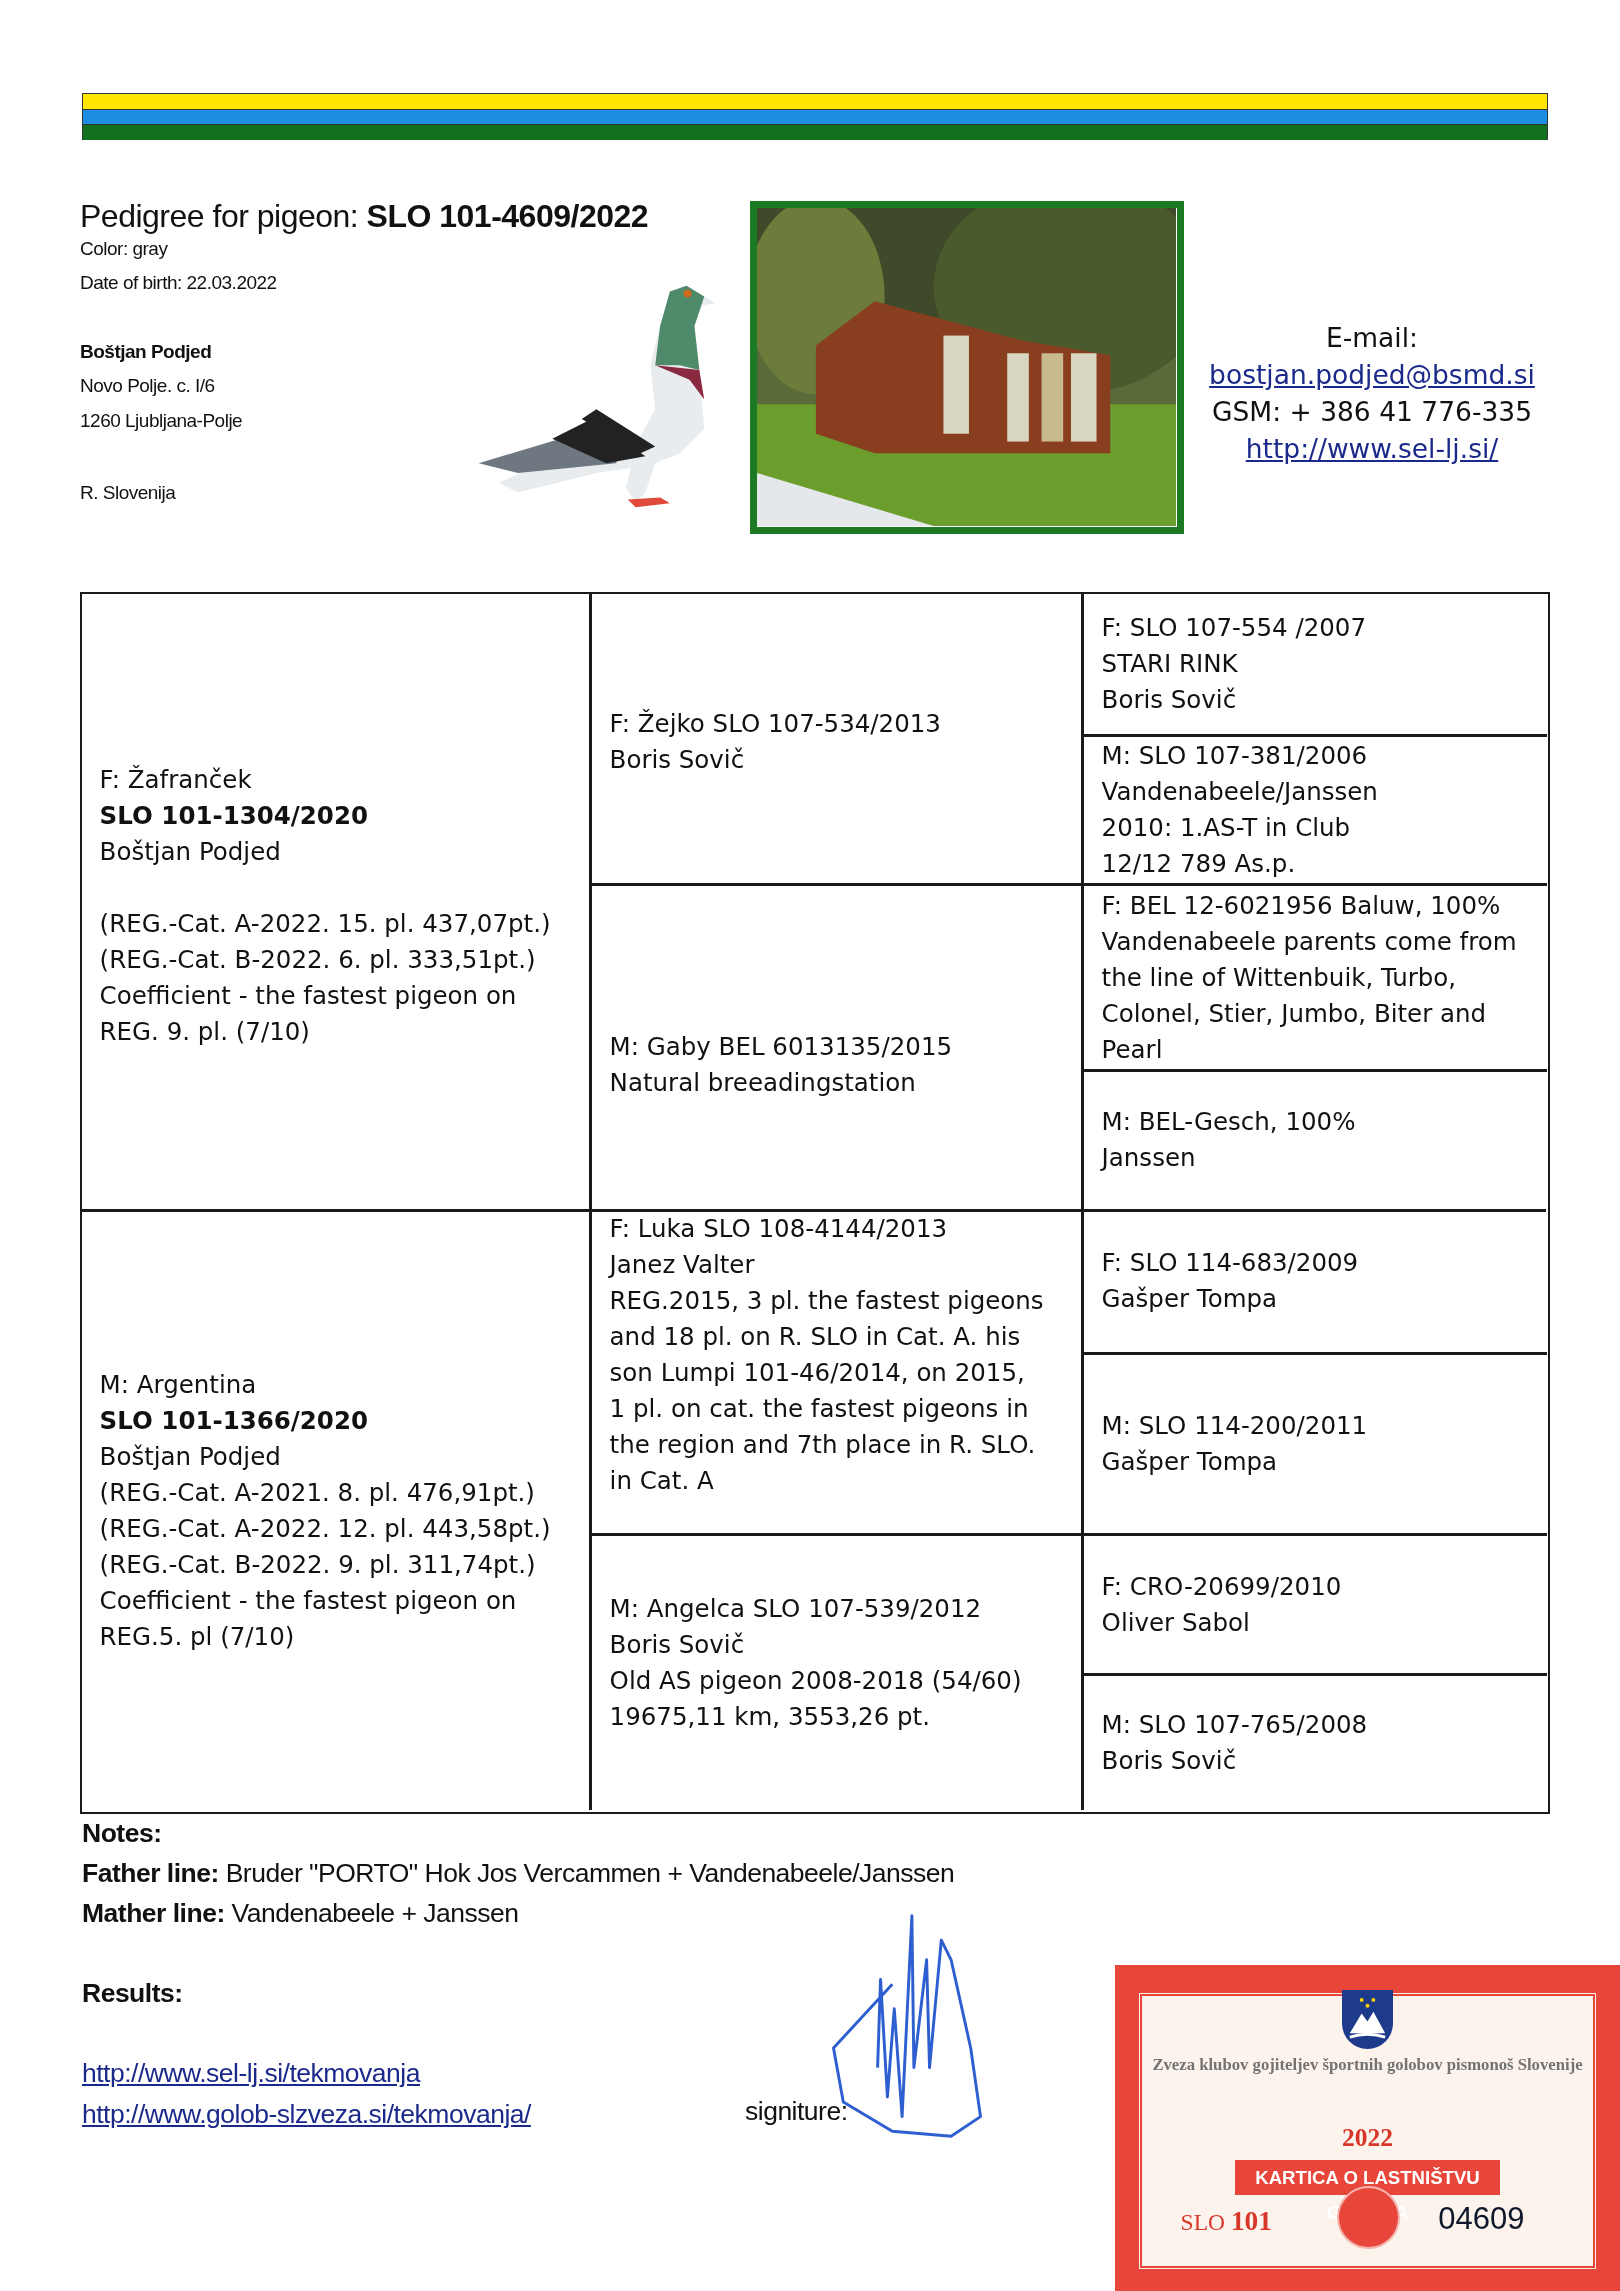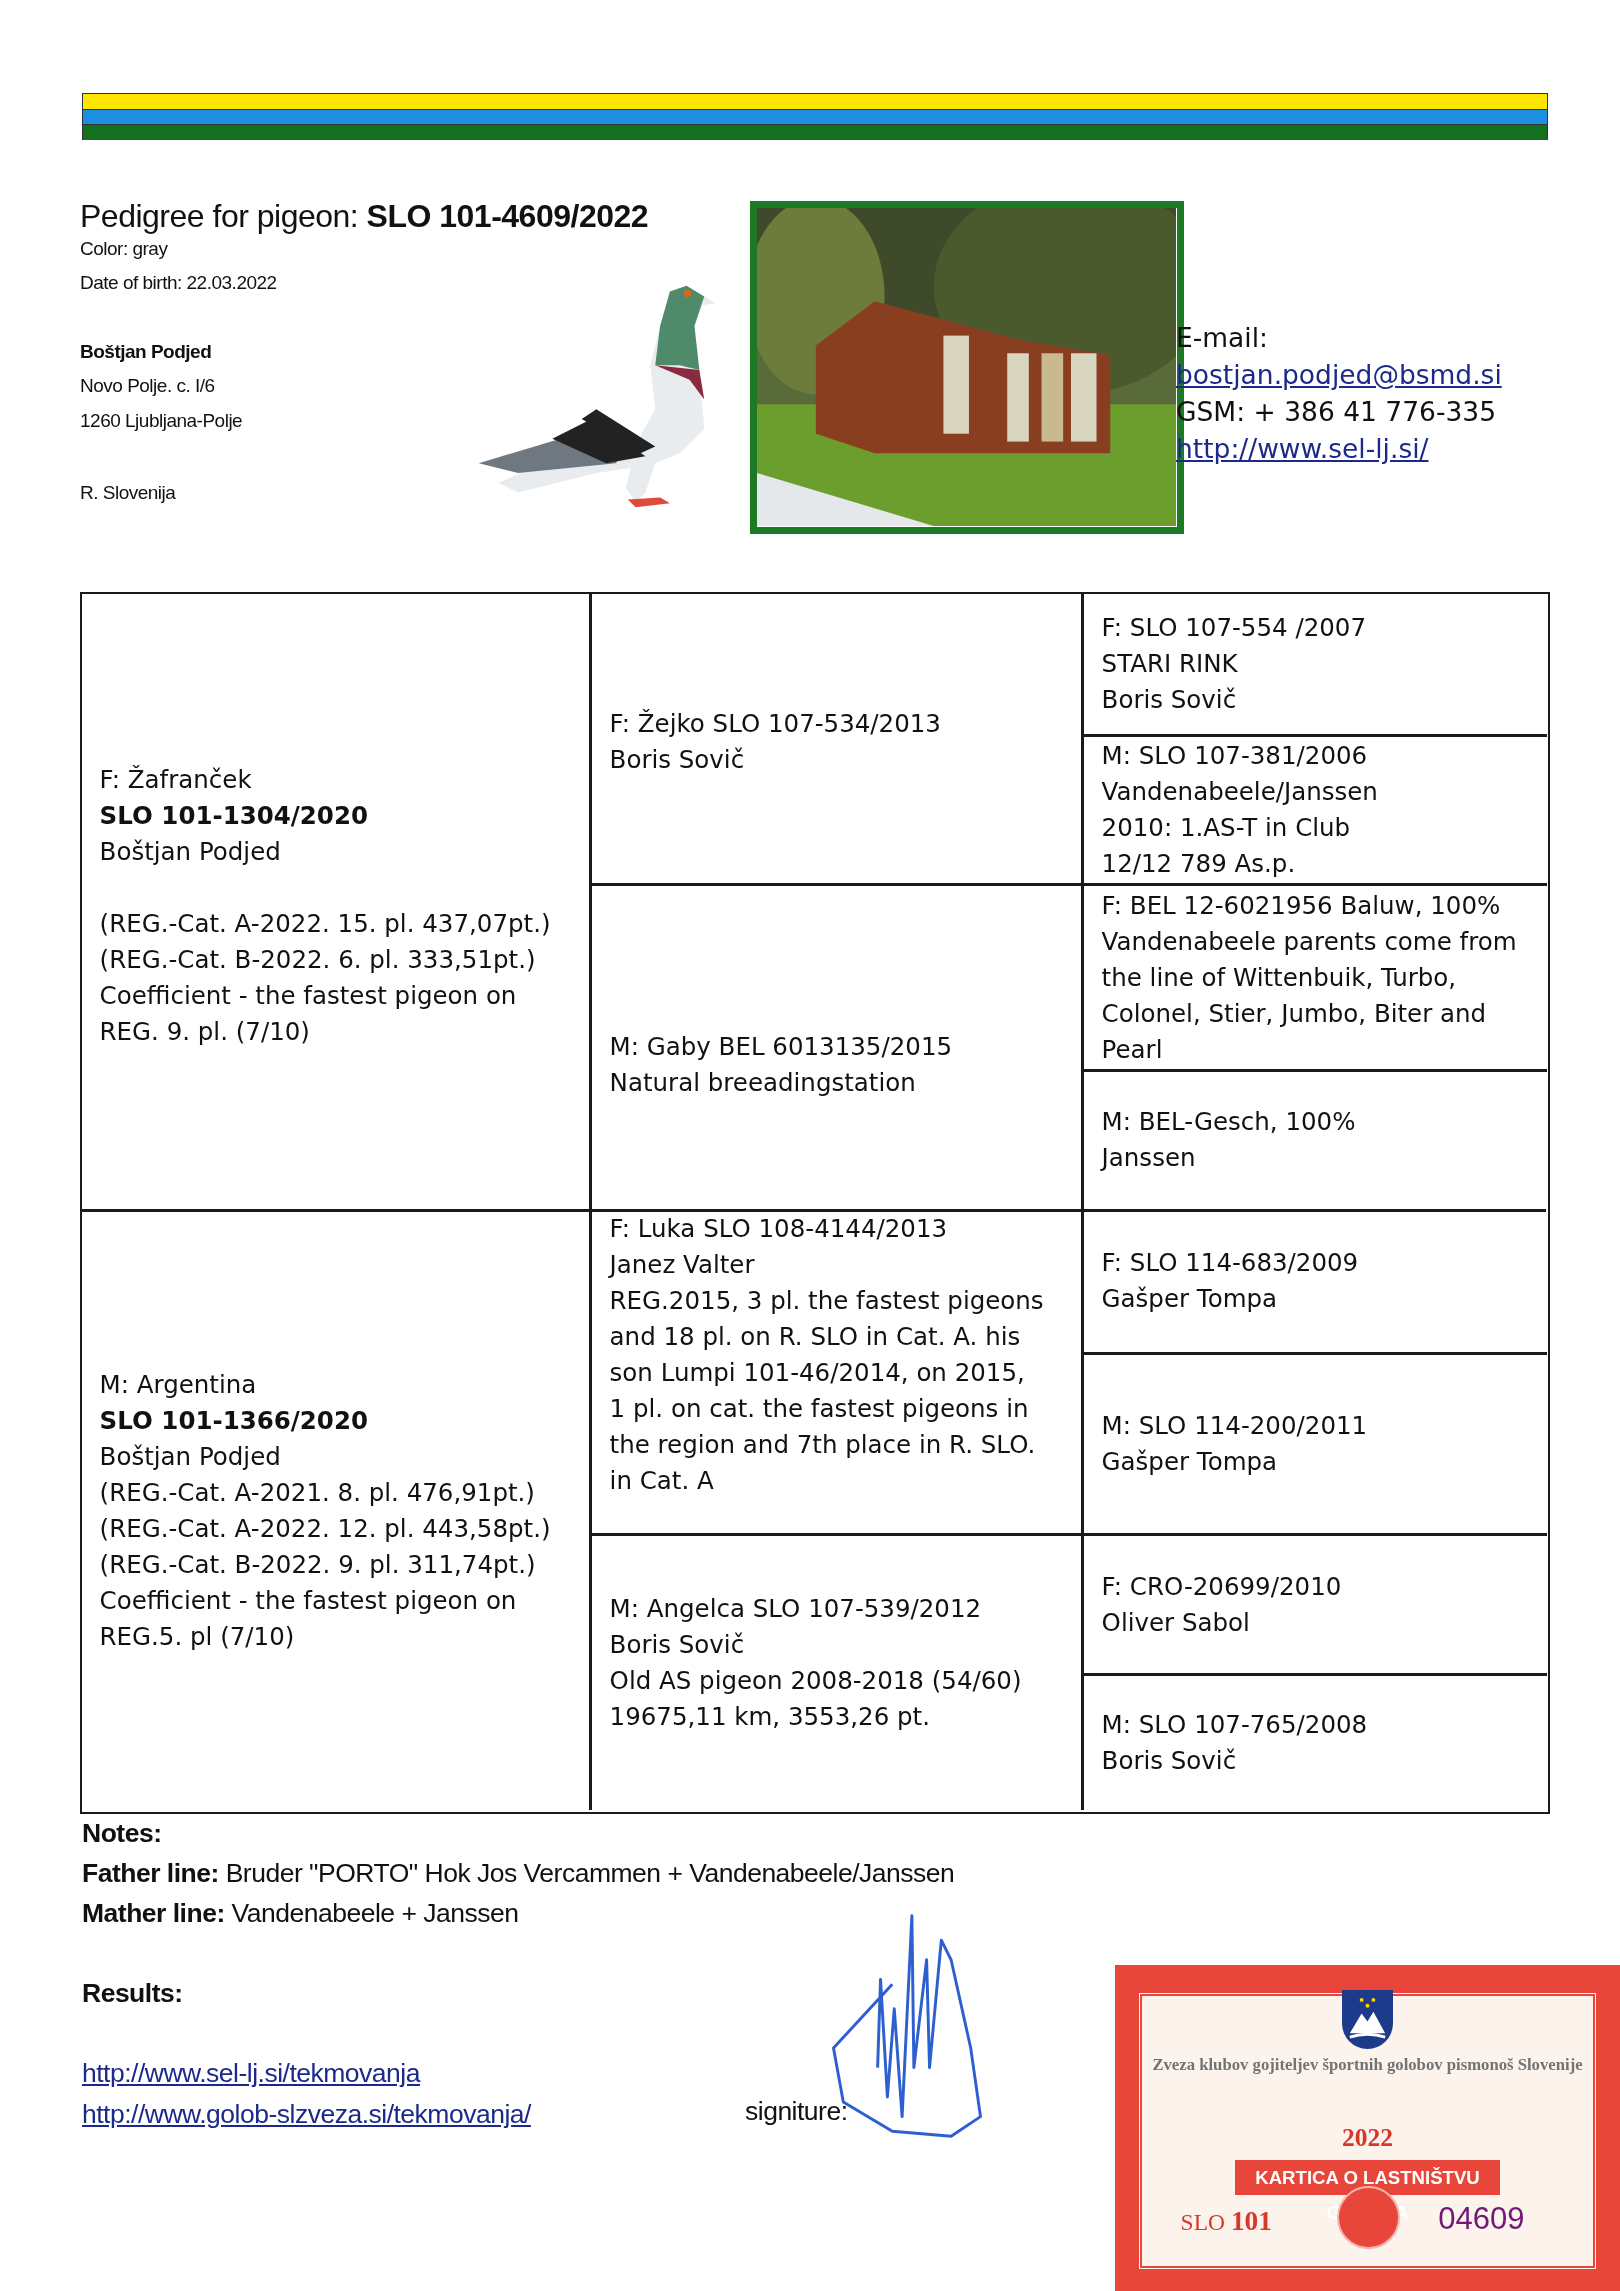--- a/index.html
+++ b/index.html
@@ -11,21 +11,21 @@
   .stripes { left:82px; top:93px; width:1466px; height:47px; border:1px solid #333; box-sizing:border-box; }
   .stripes div { height:14.7px; border-bottom:1px solid #333; }
   .stripes div:last-child { border-bottom:none; height:14.7px; }
 
   .narrow { font-family:"Liberation Sans", sans-serif; letter-spacing:-0.5px; transform-origin:left top; }
 
   .hdr-title { left:80px; top:198px; font-size:32px; }
   .hdr-title b { font-weight:bold; }
   .hdr-line { left:80px; font-size:19px; }
 
-  .contact { left:1176px; top:319px; width:392px; font-size:26.5px; line-height:37px; }
+  .contact { left:1176px; top:319px; width:392px; text-align:center; font-size:26.5px; line-height:37px; }
   .contact a { color:#1b2a8a; text-decoration:underline; }
 
   .photo { left:750px; top:201px; width:434px; height:333px; box-sizing:border-box; border:7.8px solid #1d7a24; overflow:hidden; }
 
   
   .ped { left:80px; top:592px; width:1470px; height:1222px; border:2.9px solid #1a1a1a; box-sizing:border-box; }
   .cell { position:absolute; box-sizing:border-box; font-size:24.5px; line-height:36px;
           display:flex; flex-direction:column; justify-content:center; padding-left:17.6px; }
   .vline { position:absolute; width:2.9px; background:#1a1a1a; }
   .hline { position:absolute; height:2.9px; background:#1a1a1a; }
@@ -37,21 +37,21 @@
   .sig-label { left:745px; top:2096px; font-size:26.5px; }
 
   
   .card { left:1115px; top:1965px; width:505px; height:326px; background:#e8463a; box-sizing:border-box; padding:25.5px 21.6px 19.6px 21.6px; }
   .card-inner { width:100%; height:100%; background:#fbf3ec; border:5.9px double #e8463a; box-sizing:border-box; position:relative; text-align:center; }
   .card-org { position:absolute; top:59px; left:0; right:0; color:#737373; font-size:16.7px; font-family:"Liberation Serif", serif; font-weight:bold; }
   .card-year { position:absolute; top:127px; left:0; right:0; color:#d9362a; font-size:25.5px; font-weight:bold; font-family:"Liberation Serif", serif; }
   .card-banner { position:absolute; top:164px; left:93px; right:93px; height:35px; background:#e8463a; color:#fff; font-size:18.6px; font-weight:bold; line-height:35px; font-family:"Liberation Sans", sans-serif; }
   .card-slo { position:absolute; left:39px; bottom:29px; color:#d9362a; font-size:23.5px; font-family:"Liberation Serif", serif; }
   .card-slo b { font-size:27.4px; }
-  .card-num { position:absolute; right:69px; bottom:29px; color:#701a75; font-size:31px; font-family:"Liberation Sans", sans-serif; }
+  .card-num { position:absolute; right:69px; bottom:29px; color:#0f172a; font-size:31px; font-family:"Liberation Sans", sans-serif; }
   .card-seal { position:absolute; left:50%; bottom:17.6px; width:63px; height:63px; margin-left:-31px; border-radius:50%; background:#e8463a; border:2.9px solid #f4b4ad; box-sizing:border-box; }
   .card-crest { position:absolute; top:-5.9px; left:50%; margin-left:-25.5px; width:51px; height:59px; background:#1e3a8a; border-radius:0 0 25.5px 25.5px; overflow:hidden; }
 </style>
 </head>
 <body>
 
 <div class="abs stripes">
   <div style="background:#ffe600"></div>
   <div style="background:#1e8fe0"></div>
   <div style="background:#13701f"></div>

